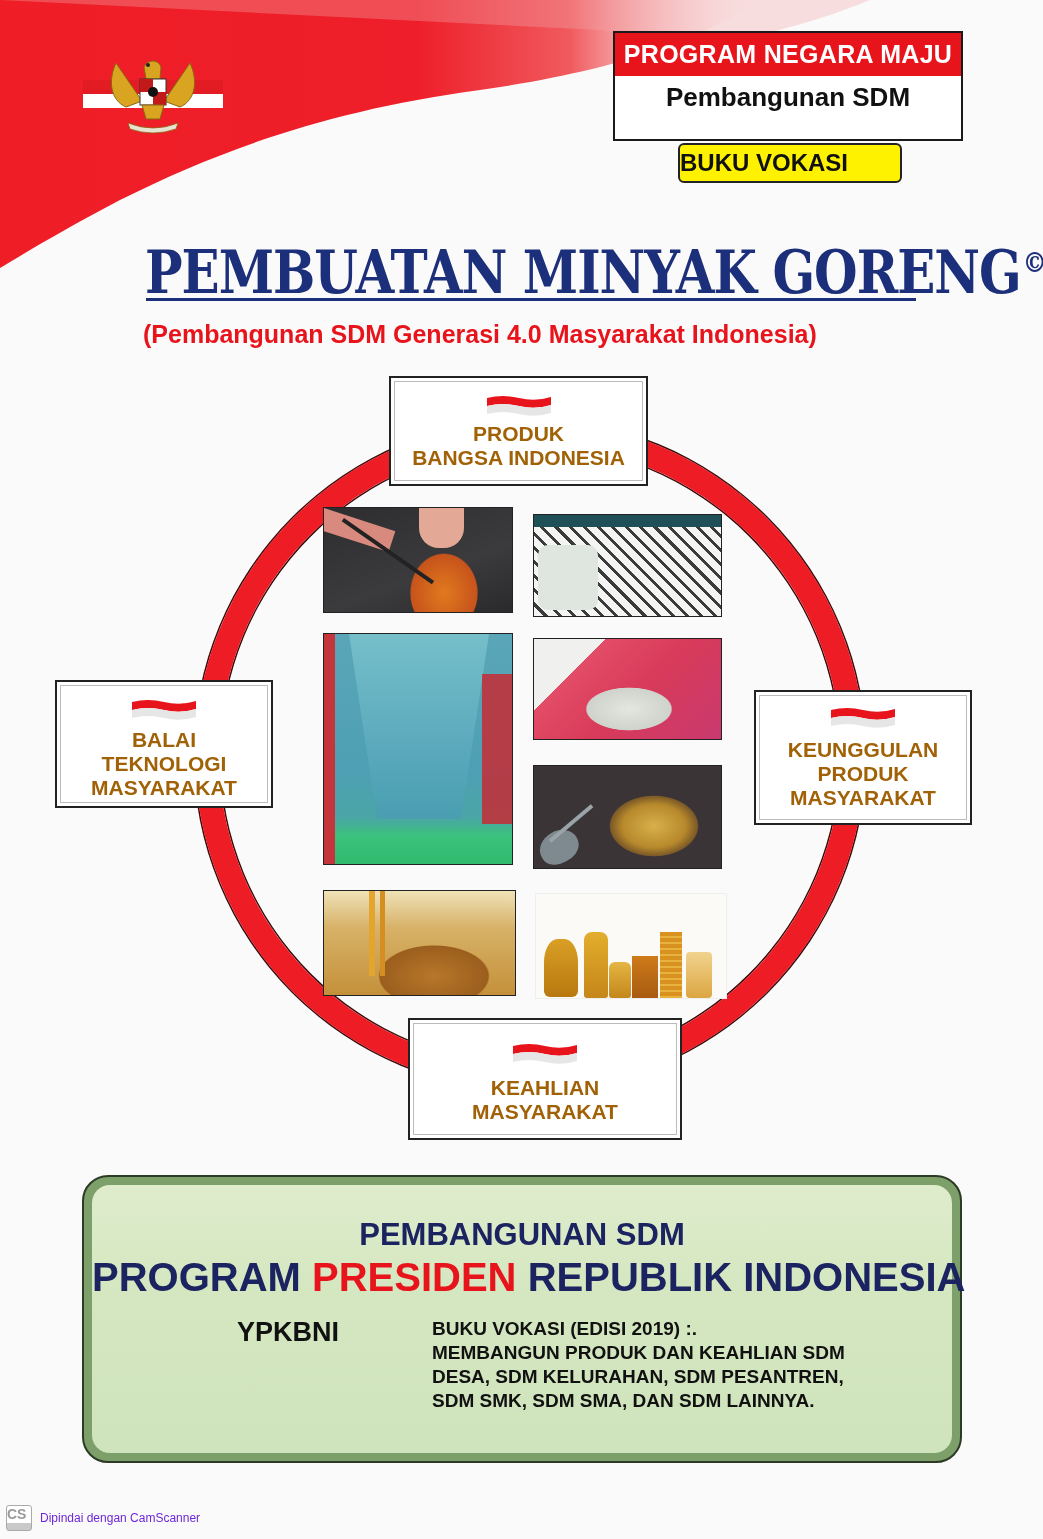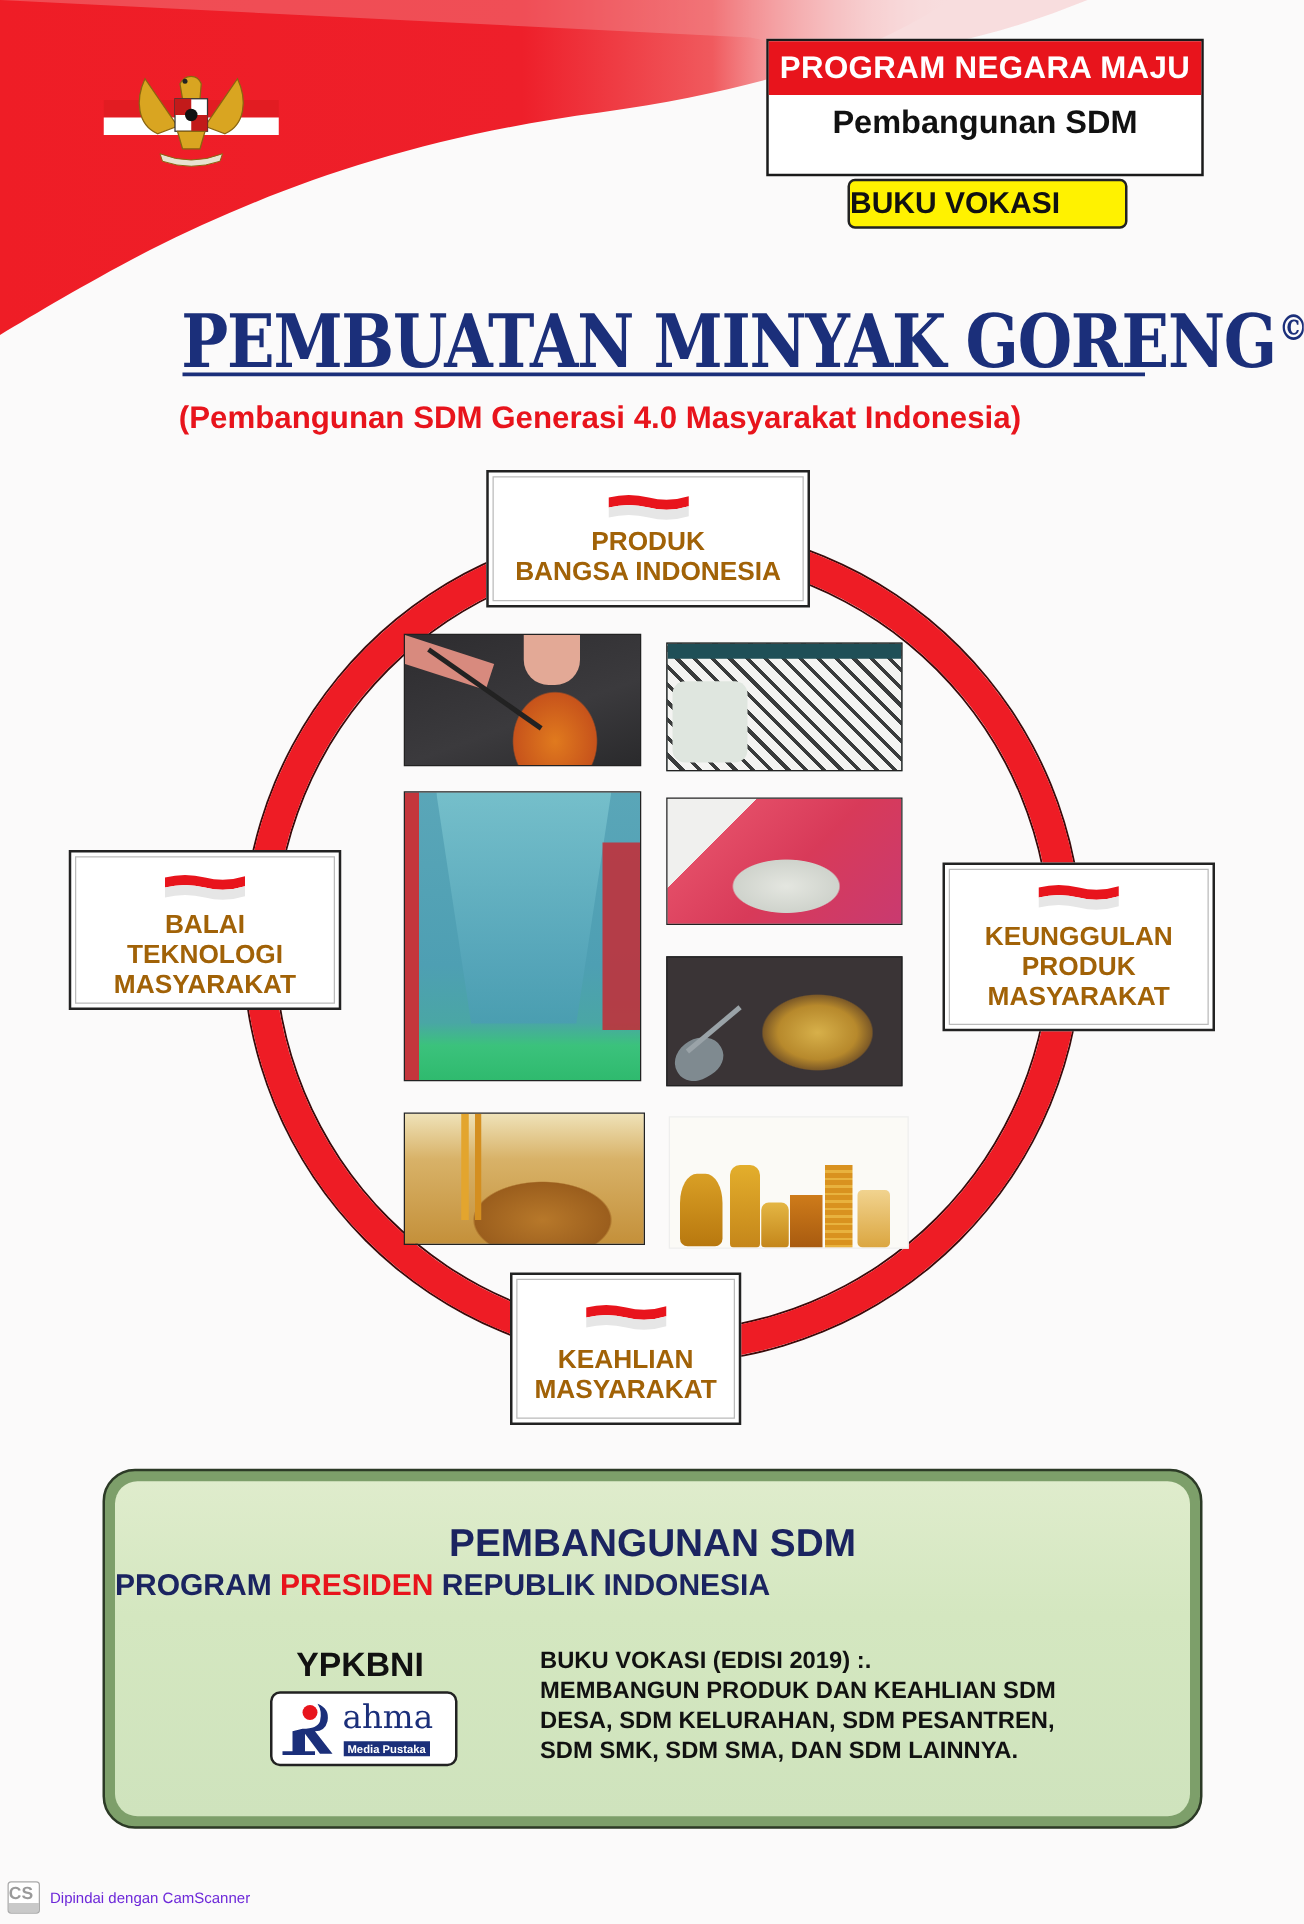--- a/index.html
+++ b/index.html
@@ -63,21 +63,21 @@
     position:absolute; background:#fff; border:2px solid #222;
     box-sizing:border-box; text-align:center; font-weight:bold; color:#a16207;
     outline:1px solid #bbb; outline-offset:-6px;
   }
   .label-box .mini-flag { display:block; margin:0 auto; }
   .label-box .txt { font-size:21px; line-height:24px; }
 
   #box-top { left:389px; top:376px; width:259px; height:110px; }
   #box-left { left:55px; top:680px; width:218px; height:128px; }
   #box-right { left:754px; top:690px; width:218px; height:135px; }
-  #box-bottom { left:408px; top:1018px; width:185px; height:122px; }
+  #box-bottom { left:408px; top:1018px; width:274px; height:122px; }
 
   
   .photo { position:absolute; border:1.5px solid #222; box-sizing:border-box; overflow:hidden; }
 
   
   #green-panel {
     left:82px; top:1175px; width:880px; height:288px;
     border-radius:26px; box-sizing:border-box;
     background:#7d9f6a; border:2px solid #2c3a26;
     padding:8px;
@@ -86,21 +86,21 @@
     width:100%; height:100%; border-radius:18px; box-sizing:border-box;
     background:linear-gradient(#dfeccc,#d4e7c0 40%,#cfe3bd);
     position:relative;
   }
   #panel-line1 {
     position:absolute; left:0; right:0; top:32px; text-align:center;
     font-weight:bold; font-size:31px; color:#1b2460;
   }
   #panel-line2 {
     position:absolute; left:0; right:0; top:70px; text-align:left;
-    font-weight:bold; font-size:24px; color:#1b2460; white-space:nowrap;
+    font-weight:bold; font-size:40px; color:#1b2460; white-space:nowrap;
   }
   #panel-line2 .red { color:#e8141c; }
   #ypkbni {
     position:absolute; left:145px; top:132px; font-weight:bold; font-size:27px; color:#111;
   }
   #rahma-logo {
     position:absolute; left:124px; top:168px; width:150px; height:60px;
     background:#fff; border:2px solid #222; border-radius:8px; box-sizing:border-box;
   }
   #vokasi-desc {
@@ -260,29 +260,20 @@
 
 <div id="green-panel" class="abs">
   <div id="green-inner">
     <div id="panel-line1">PEMBANGUNAN SDM</div>
     <div id="panel-line2">
       <span>PROGRAM</span>
       <span class="red">PRESIDEN</span>
       <span>REPUBLIK INDONESIA</span>
     </div>
     <div id="ypkbni">YPKBNI</div>
-    <div id="rahma-logo">
-      <svg width="146" height="56" viewBox="0 0 146 56">
-        <circle cx="30" cy="15" r="6" fill="#e8141c"></circle>
-        <path d="M36,8 Q46,12 44,22 Q42,30 34,30 L48,48 L38,48 L26,32 L26,48 L16,48 L16,30 L24,28 Q36,28 38,22 Q40,14 36,8 Z" fill="#1b2f7a"></path>
-        <rect x="8" y="46" width="26" height="3" fill="#1b2f7a"></rect>
-      </svg>
-      <div style="position:absolute;left:56px;top:4px;font-family:'DejaVu Serif',serif;font-size:26px;color:#1b2f7a;">ahma</div>
-      <div style="position:absolute;left:57px;top:38px;background:#1b2f7a;color:#fff;font-size:9px;font-weight:bold;padding:1px 3px;">Media Pustaka</div>
-    </div>
     <div id="vokasi-desc">
       <div>BUKU VOKASI (EDISI 2019) :.</div>
       <div>MEMBANGUN PRODUK DAN KEAHLIAN SDM</div>
       <div>DESA,  SDM  KELURAHAN,  SDM  PESANTREN,</div>
       <div>SDM SMK, SDM SMA, DAN SDM LAINNYA.</div>
     </div>
   </div>
 </div>
 
 <div id="cs-badge" class="abs">CS</div>

